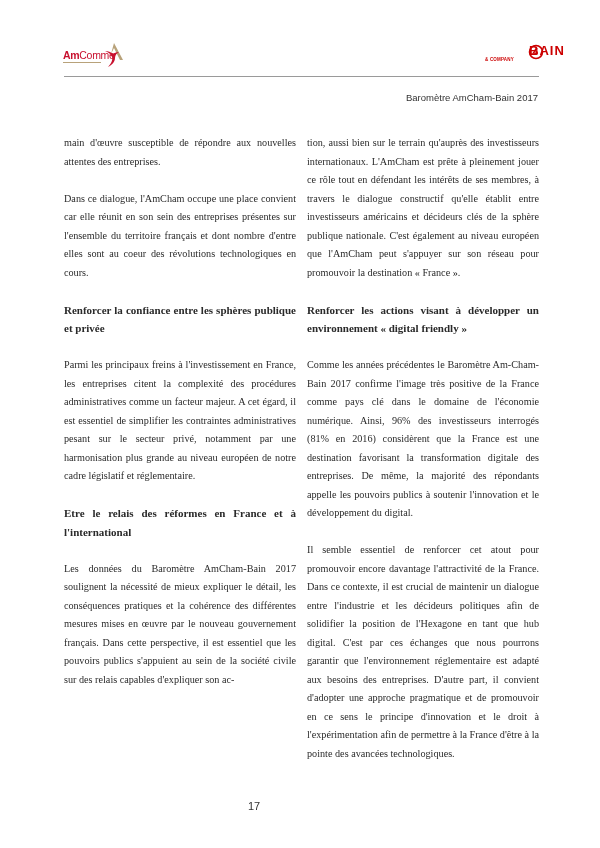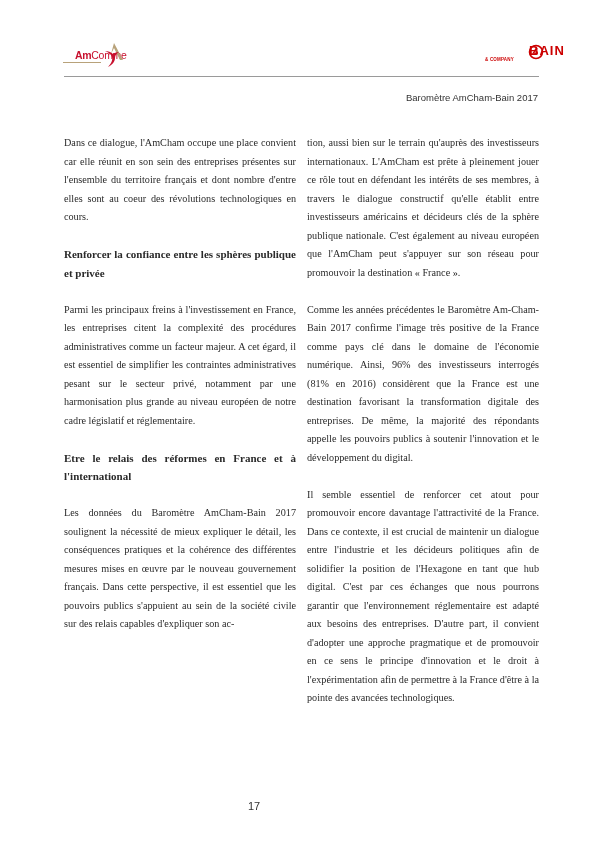--- a/index.html
+++ b/index.html
@@ -1,20 +1,20 @@
 <!DOCTYPE html>
 <html><head>
 <meta charset="utf-8">
 <style>
   html, body { margin:0; padding:0; background:#ffffff; }
   body { width:600px; height:848px; position:relative; overflow:hidden; font-family:"Liberation Serif", "DejaVu Serif", serif; color:#2a2a2a; }
   .page { position:absolute; left:0; top:0; width:600px; height:848px; }
   .logo-amcham { position:absolute; left:63px; top:40px; width:62px; height:30px; }
   .logo-amcham .word { position:absolute; left:0; top:9px; font-family:"Liberation Sans", sans-serif; font-size:10.5px; letter-spacing:-0.3px; }
-  .logo-amcham .word .am { color:#c8102e; font-weight:bold;margin-left:12px; }
+  .logo-amcham .word .am { color:#c8102e; font-weight:bold; }
   .logo-amcham .word .cham { color:#c8102e; }
   .logo-amcham .sub { position:absolute; left:0; top:22px; width:38px; height:1px; background:#b8a27a; }
   .logo-amcham svg { position:absolute; left:40px; top:2px; }
   .logo-bain { position:absolute; left:484px; top:43px; width:60px; height:24px; }
   .logo-bain .word { position:absolute; left:0; top:0; font-family:"Liberation Sans", sans-serif; font-weight:bold; font-size:13px; color:#cc0000; letter-spacing:1px;padding-left:45px; }
   .logo-bain .co { position:absolute; left:1px; top:14px; font-family:"Liberation Sans", sans-serif; font-weight:bold; font-size:4.5px; color:#cc0000; letter-spacing:0.2px; }
   .logo-bain svg { position:absolute; left:44px; top:1px; }
   .rule { position:absolute; left:64px; top:76px; width:475px; height:1px; background:#9a9a9a; }
   .header-title { position:absolute; right:62px; top:92px; font-family:"Liberation Sans", sans-serif; font-size:9.5px; color:#333; }
   .col { position:absolute; top:134px; width:232px; font-size:10.2px; line-height:18.5px; text-align:justify; hyphens:manual; }
@@ -44,27 +44,29 @@
     <svg width="16" height="16" viewBox="0 0 16 16">
       <circle cx="8" cy="8" r="6.5" fill="none" stroke="#cc0000" stroke-width="1.6"></circle>
       <path d="M8.8 4 L5.2 9.2 L10 9.2 M8.8 4 L8.8 11" fill="none" stroke="#cc0000" stroke-width="1.3"></path>
     </svg>
   </div>
 
   <div class="rule"></div>
   <div class="header-title">Baromètre AmCham-Bain 2017</div>
 
   <div class="col left">
+    <p>main d'œuvre susceptible de répondre aux nouvelles attentes des entreprises.</p>
     <p>Dans ce dialogue, l'AmCham occupe une place convient car elle réunit en son sein des entreprises présentes sur l'ensemble du territoire français et dont nombre d'entre elles sont au coeur des révolutions technologiques en cours.</p>
     <h3>Renforcer la confiance entre les sphères publique et privée</h3>
     <p>Parmi les principaux freins à l'investissement en France, les entreprises citent la complexité des procédures administratives comme un facteur majeur. A cet égard, il est essentiel de simplifier les contraintes administratives pesant sur le secteur privé, notamment par une harmonisation plus grande au niveau européen de notre cadre législatif et réglementaire.</p>
     <h3>Etre le relais des réformes en France et à l'international</h3>
     <p>Les données du Baromètre AmCham-Bain 2017 soulignent la nécessité de mieux expliquer le détail, les conséquences pratiques et la cohérence des différentes mesures mises en œuvre par le nouveau gouvernement français. Dans cette perspective, il est essentiel que les pouvoirs publics s'appuient au sein de la société civile sur des relais capables d'expliquer son ac-</p>
   </div>
 
   <div class="col right">
     <p>tion, aussi bien sur le terrain qu'auprès des investisseurs internationaux. L'AmCham est prête à pleinement jouer ce rôle tout en défendant les intérêts de ses membres, à travers le dialogue constructif qu'elle établit entre investisseurs américains et décideurs clés de la sphère publique nationale. C'est également au niveau européen que l'AmCham peut s'appuyer sur son réseau pour promouvoir la destination « France ».</p>
+    <h3>Renforcer les actions visant à développer un environnement « digital friendly »</h3>
     <p>Comme les années précédentes le Baromètre Am-Cham-Bain 2017 confirme l'image très positive de la France comme pays clé dans le domaine de l'économie numérique. Ainsi, 96% des investisseurs interrogés (81% en 2016) considèrent que la France est une destination favorisant la transformation digitale des entreprises. De même, la majorité des répondants appelle les pouvoirs publics à soutenir l'innovation et le développement du digital.</p>
     <p>Il semble essentiel de renforcer cet atout pour promouvoir encore davantage l'attractivité de la France. Dans ce contexte, il est crucial de maintenir un dialogue entre l'industrie et les décideurs politiques afin de solidifier la position de l'Hexagone en tant que hub digital. C'est par ces échanges que nous pourrons garantir que l'environnement réglementaire est adapté aux besoins des entreprises. D'autre part, il convient d'adopter une approche pragmatique et de promouvoir en ce sens le principe d'innovation et le droit à l'expérimentation afin de permettre à la France d'être à la pointe des avancées technologiques.</p>
   </div>
 
   <div class="page-number">17</div>
 </div>
 
 </body></html>

